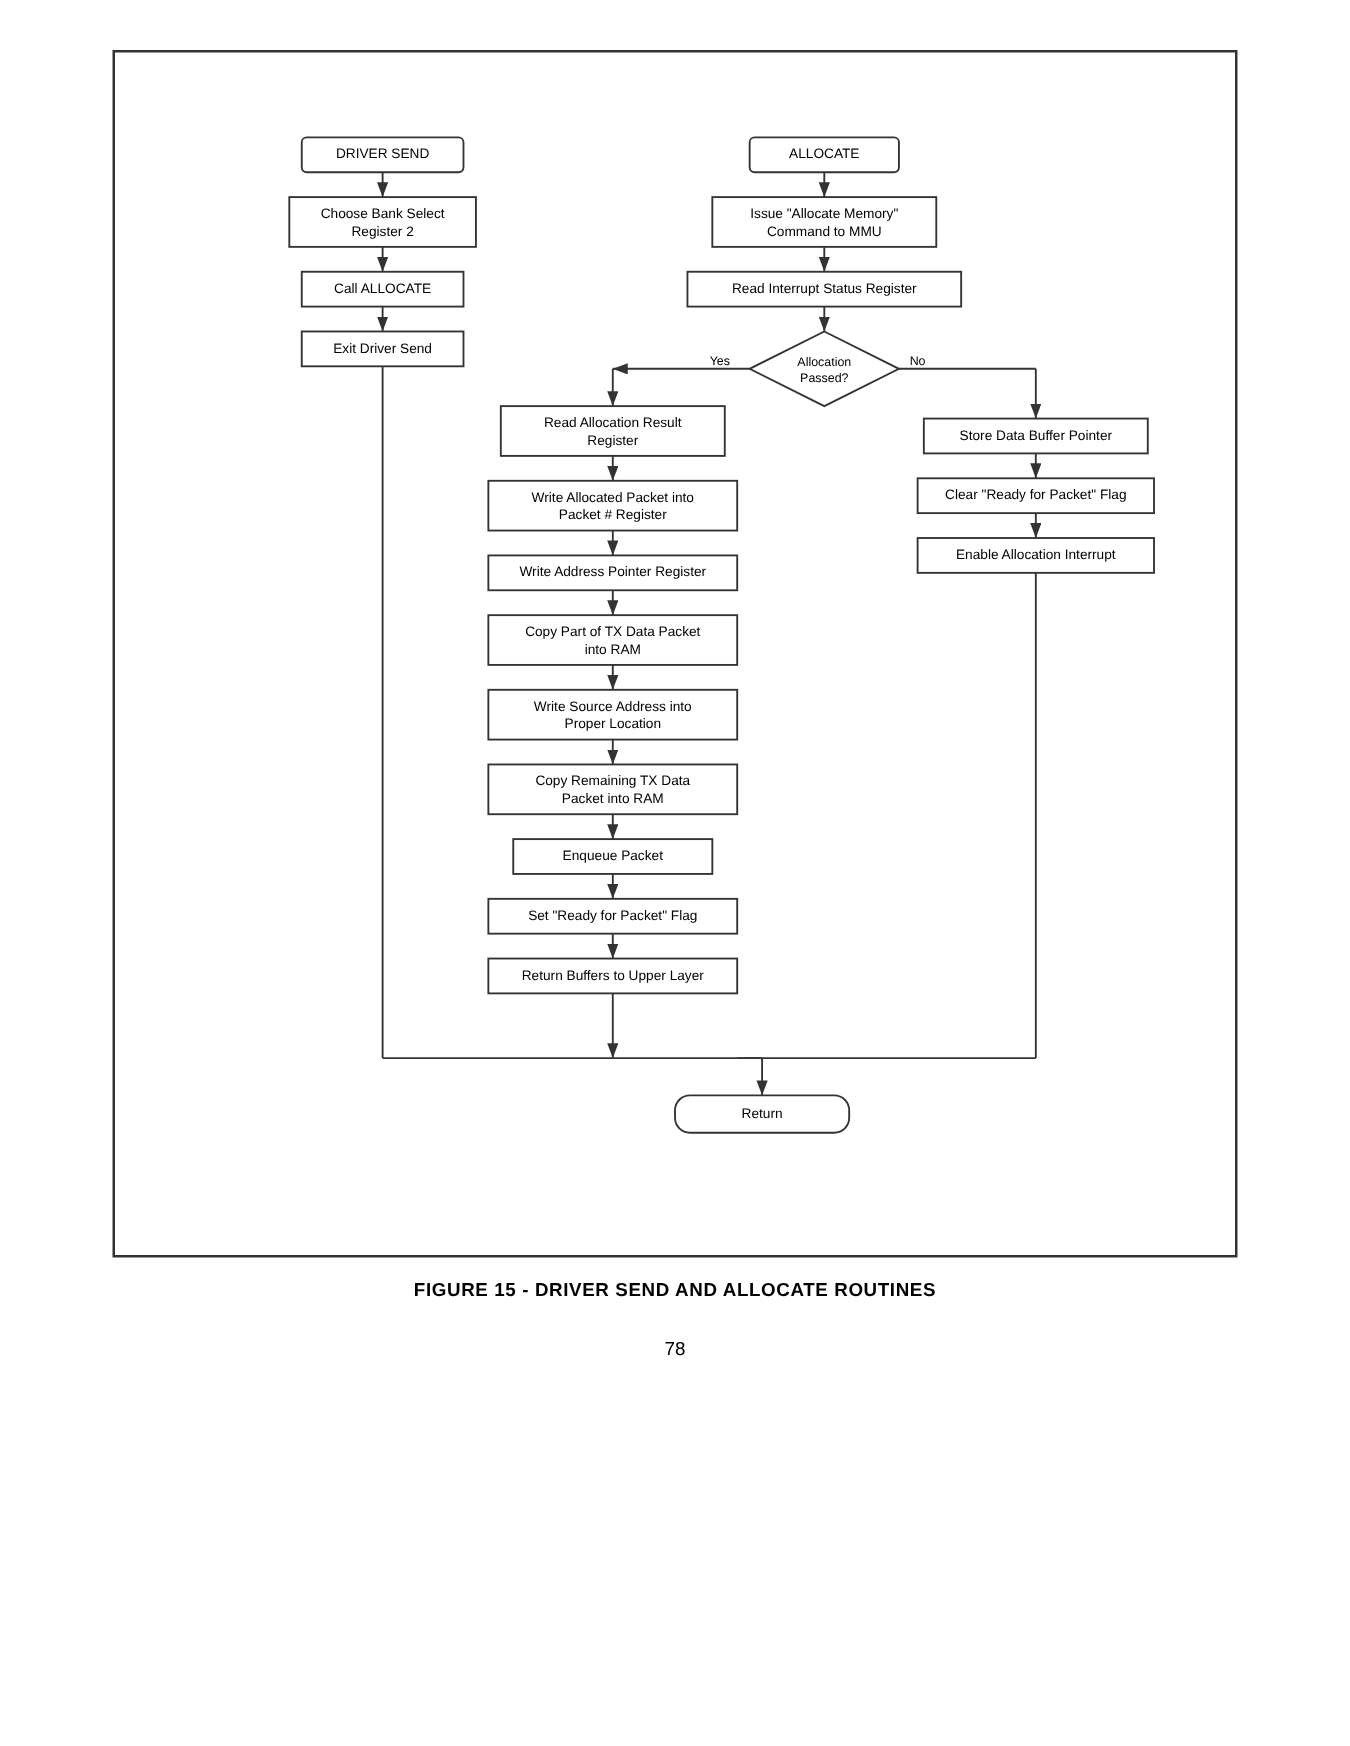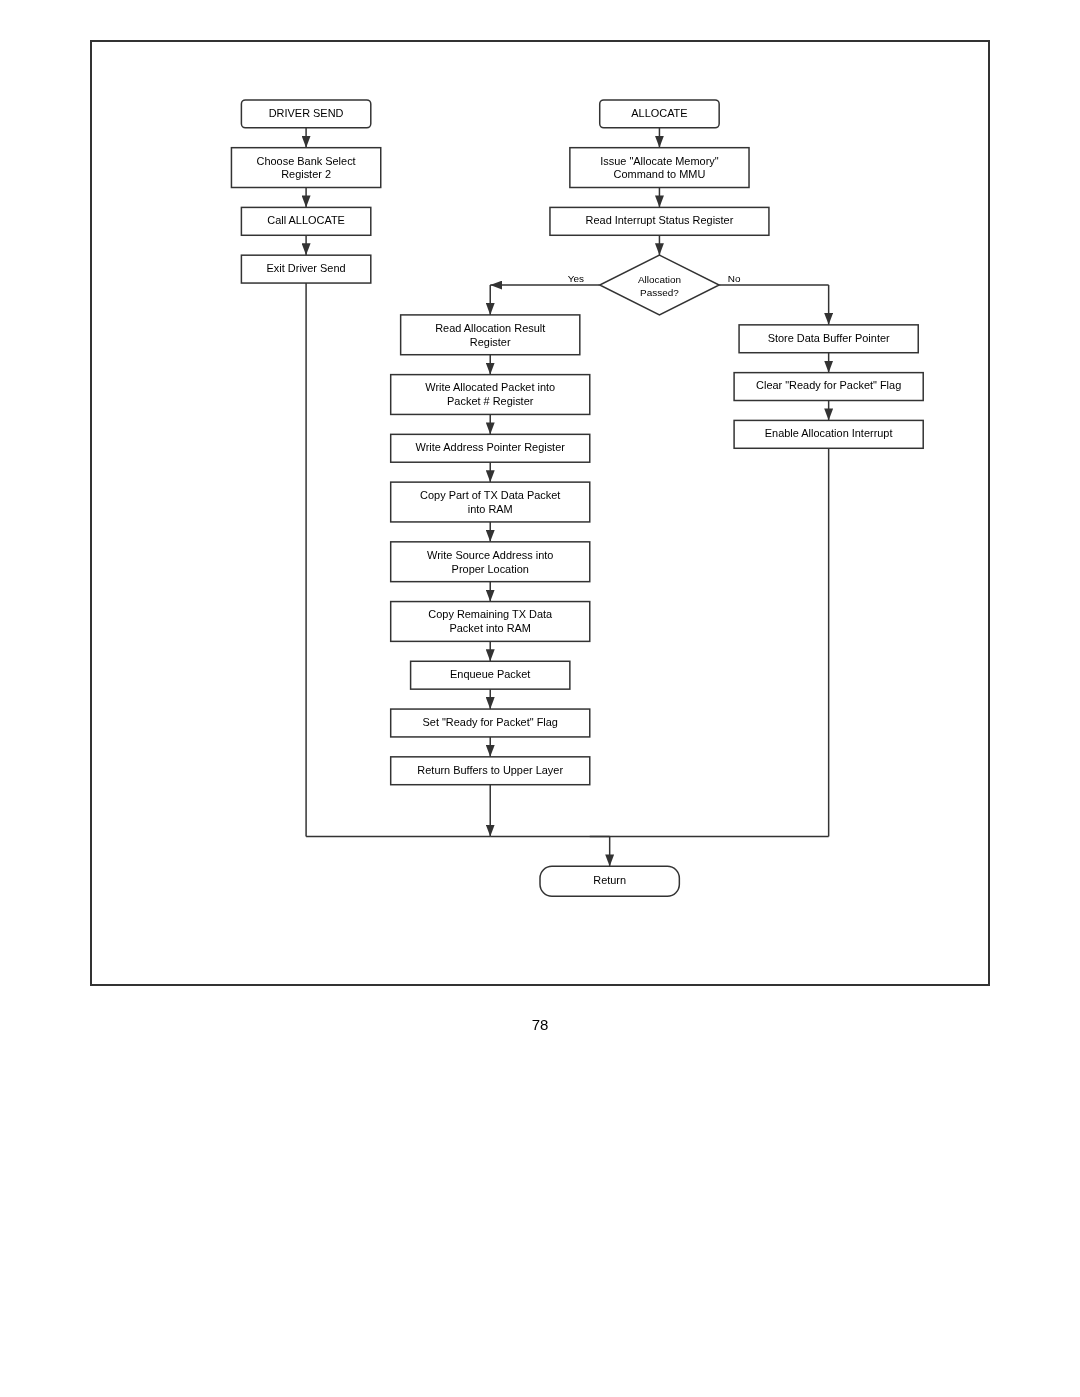--- a/index.html
+++ b/index.html
@@ -15,21 +15,21 @@
     .page-container {
       width: 1080px;
       padding: 40px 60px;
       display: flex;
       flex-direction: column;
       align-items: center;
     }
     .diagram-box {
       border: 2px solid #333;
       width: 900px;
-      padding: 38px 20px;
+      padding: 48px 20px;
       position: relative;
       background: #fff;
     }
     .figure-caption {
       font-size: 15px;
       font-weight: bold;
       text-align: center;
       margin-top: 18px;
       letter-spacing: 0.5px;
     }
@@ -217,14 +217,15 @@
       <line x1="380" y1="760" x2="500" y2="760" class="fc-line"></line>
 
       <line x1="500" y1="760" x2="500" y2="790" class="fc-arrow" marker-end="url(#arrowhead)"></line>
 
       <rect x="430" y="790" width="140" height="30" rx="12" ry="12" class="fc-rect"></rect>
       <text x="500" y="805" class="fc-text">Return</text>
 
     </svg>
   </div>
 
+  <p class="figure-caption">FIGURE 15 - DRIVER SEND AND ALLOCATE ROUTINES</p>
   <p class="page-number">78</p>
 </div>
 
 </body></html>

